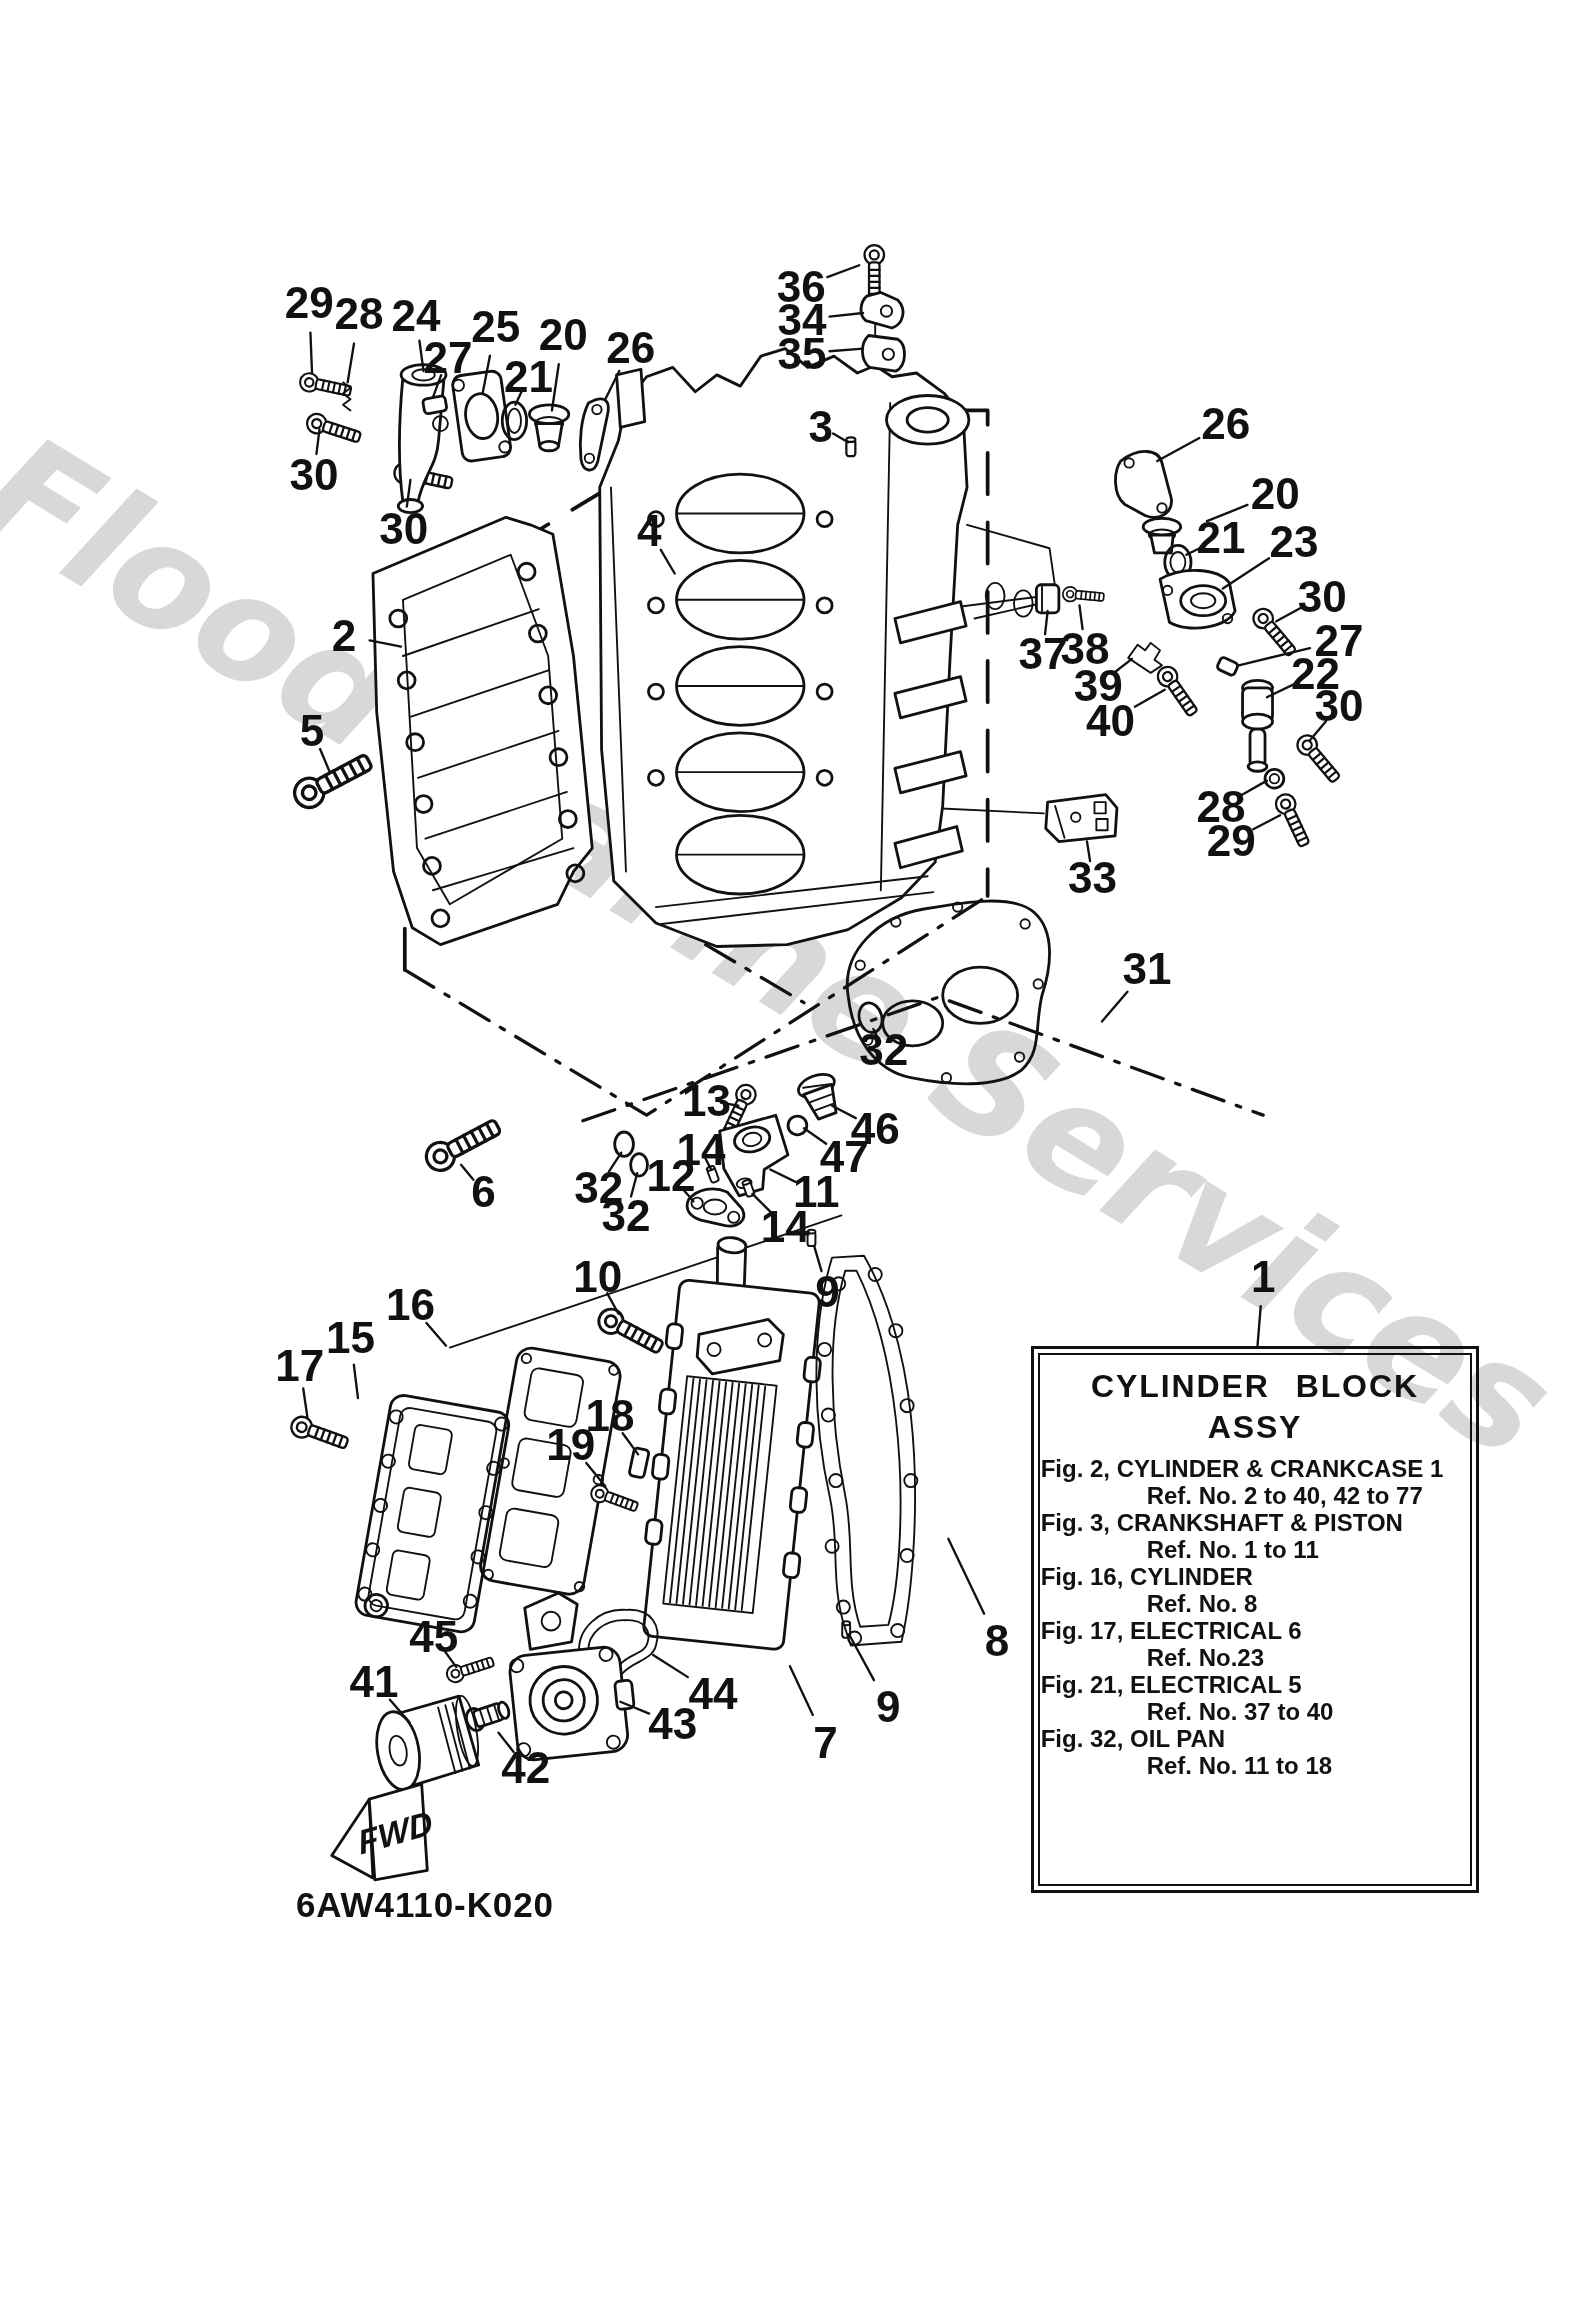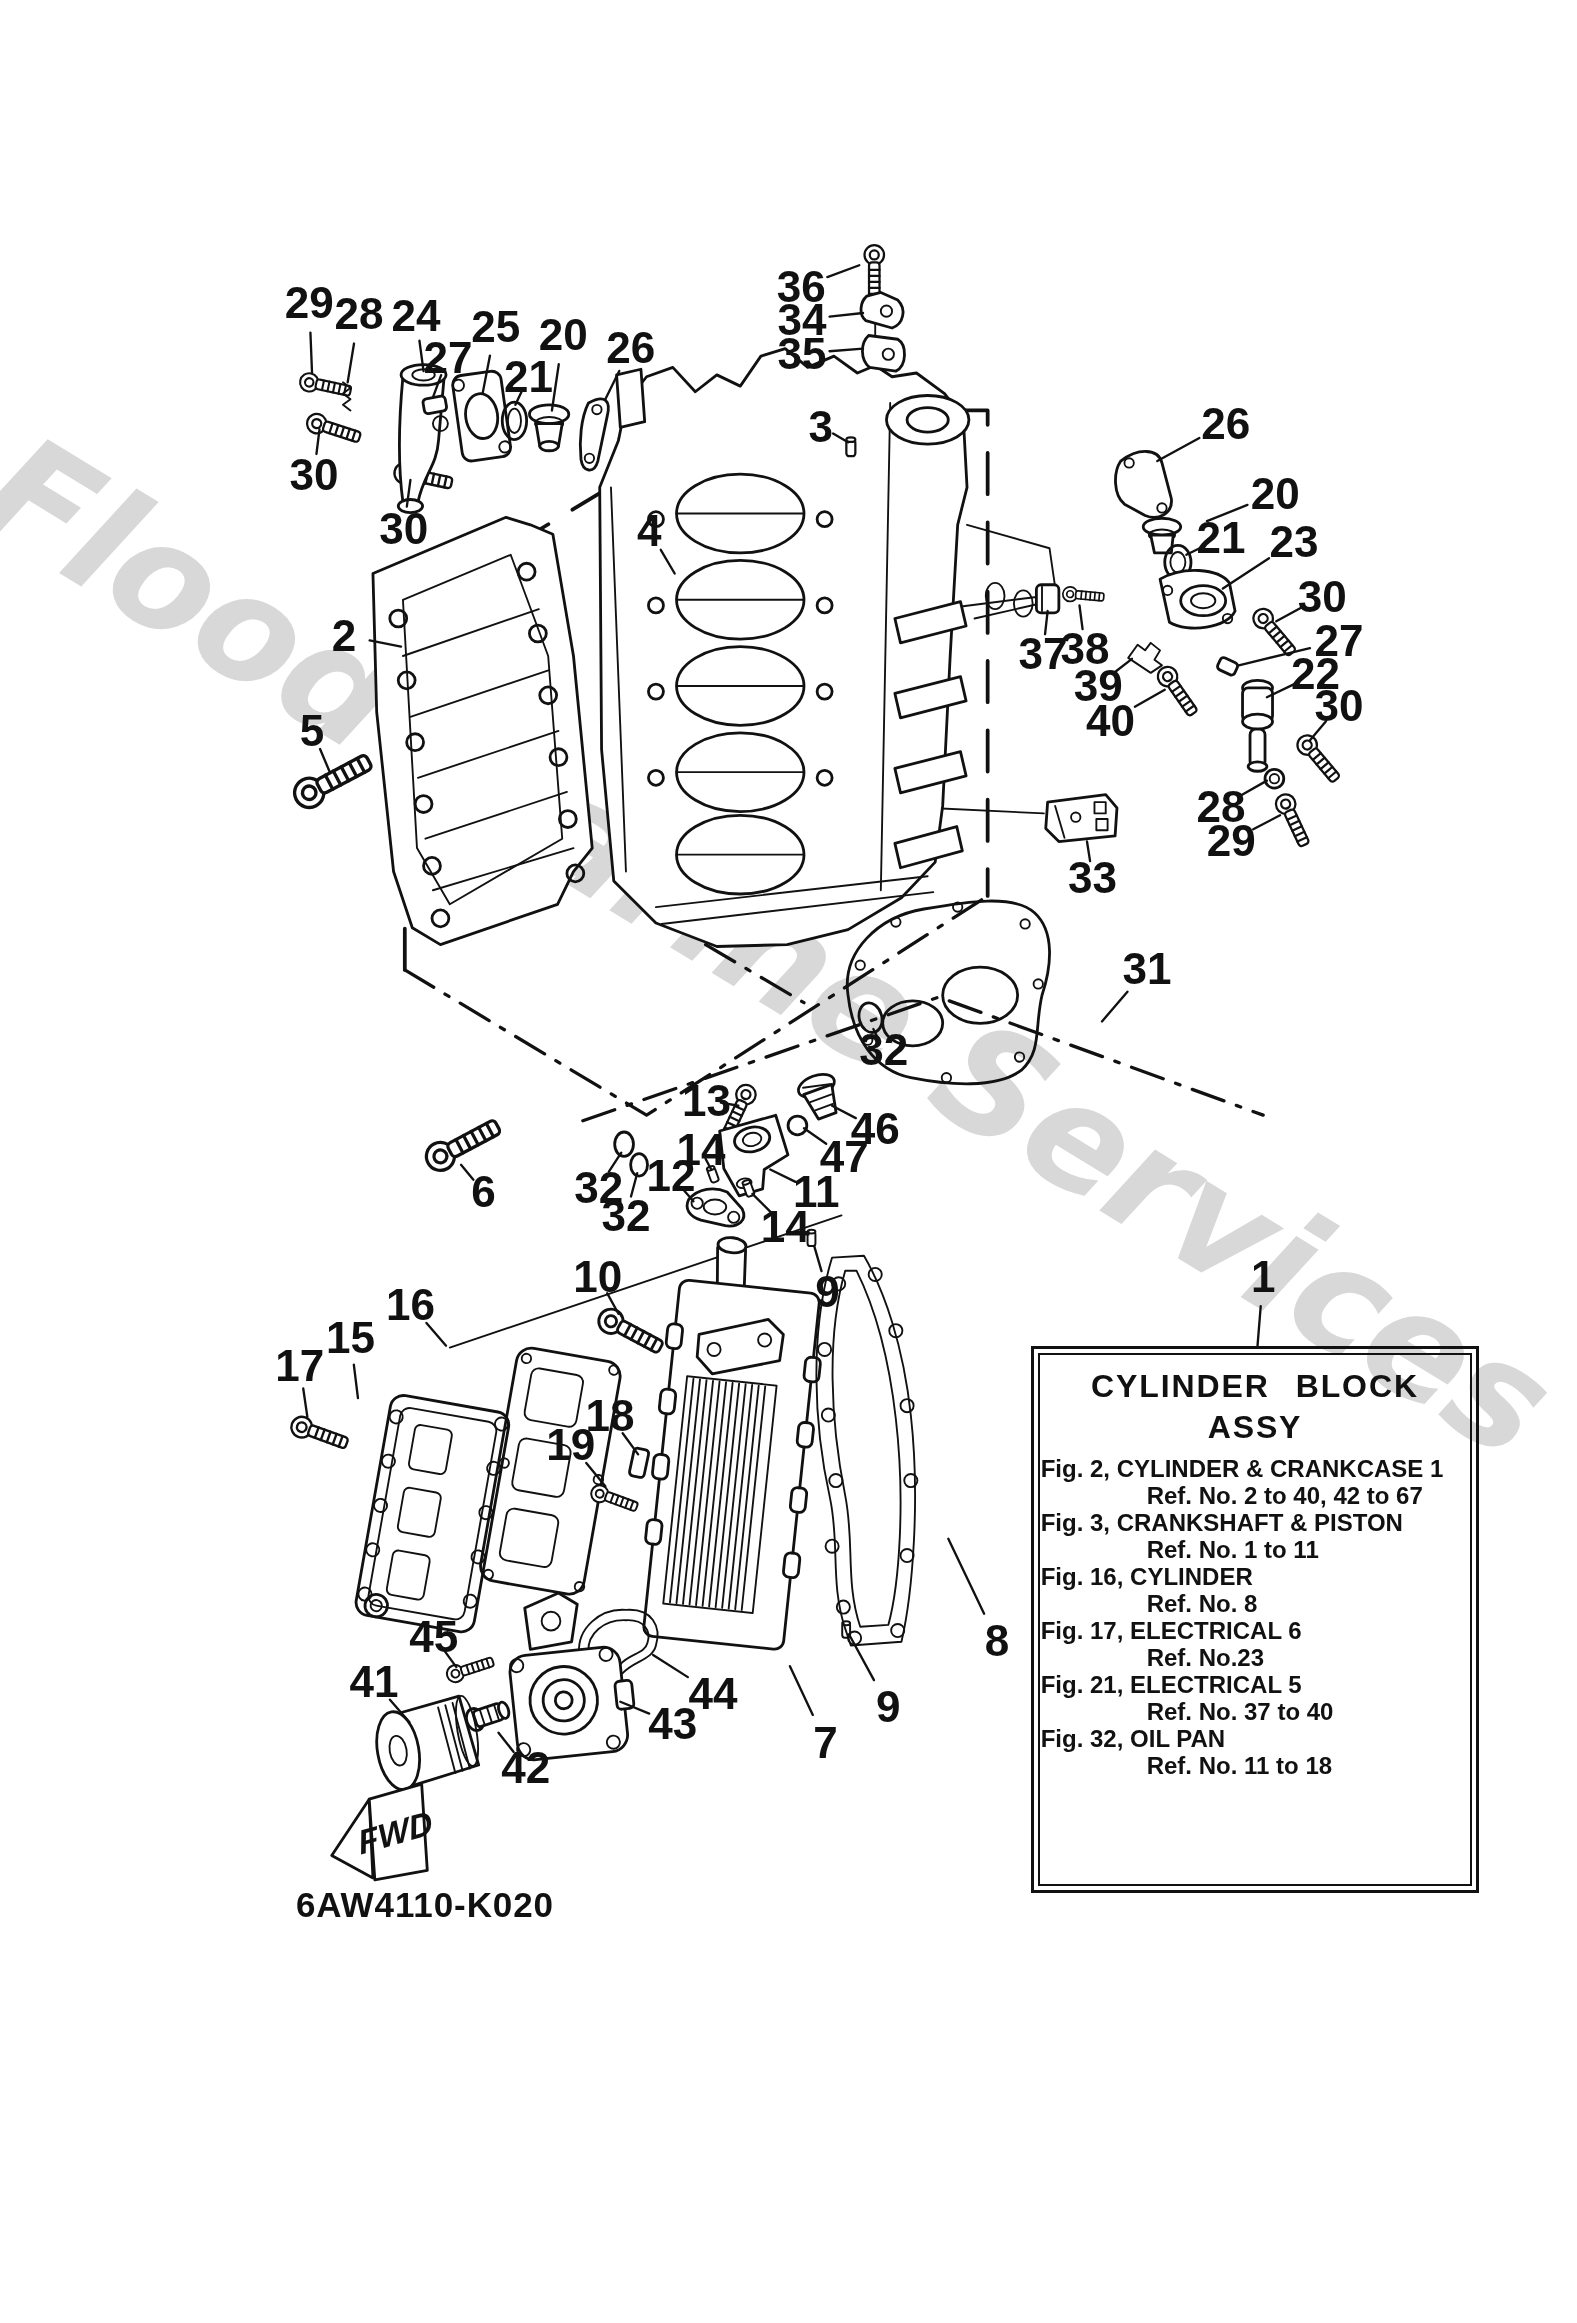--- a/index.html
+++ b/index.html
@@ -520,21 +520,21 @@
       </g>
   </svg>
 
   <div class="legend">
     <div class="legend-inner">
       <div class="legend-title">CYLINDER BLOCK</div>
       <div class="legend-title">ASSY</div>
       <div class="legend-entries">
         <div>
           <div class="fig">Fig. 2, CYLINDER &amp; CRANKCASE 1</div>
-          <div class="ref">Ref. No. 2 to 40, 42 to 67</div>
+          <div class="ref">Ref. No. 2 to 40, 42 to 77</div>
         </div>
         <div>
           <div class="fig">Fig. 3, CRANKSHAFT &amp; PISTON</div>
           <div class="ref">Ref. No. 1 to 11</div>
         </div>
         <div>
           <div class="fig">Fig. 16, CYLINDER</div>
           <div class="ref">Ref. No. 8</div>
         </div>
         <div>

